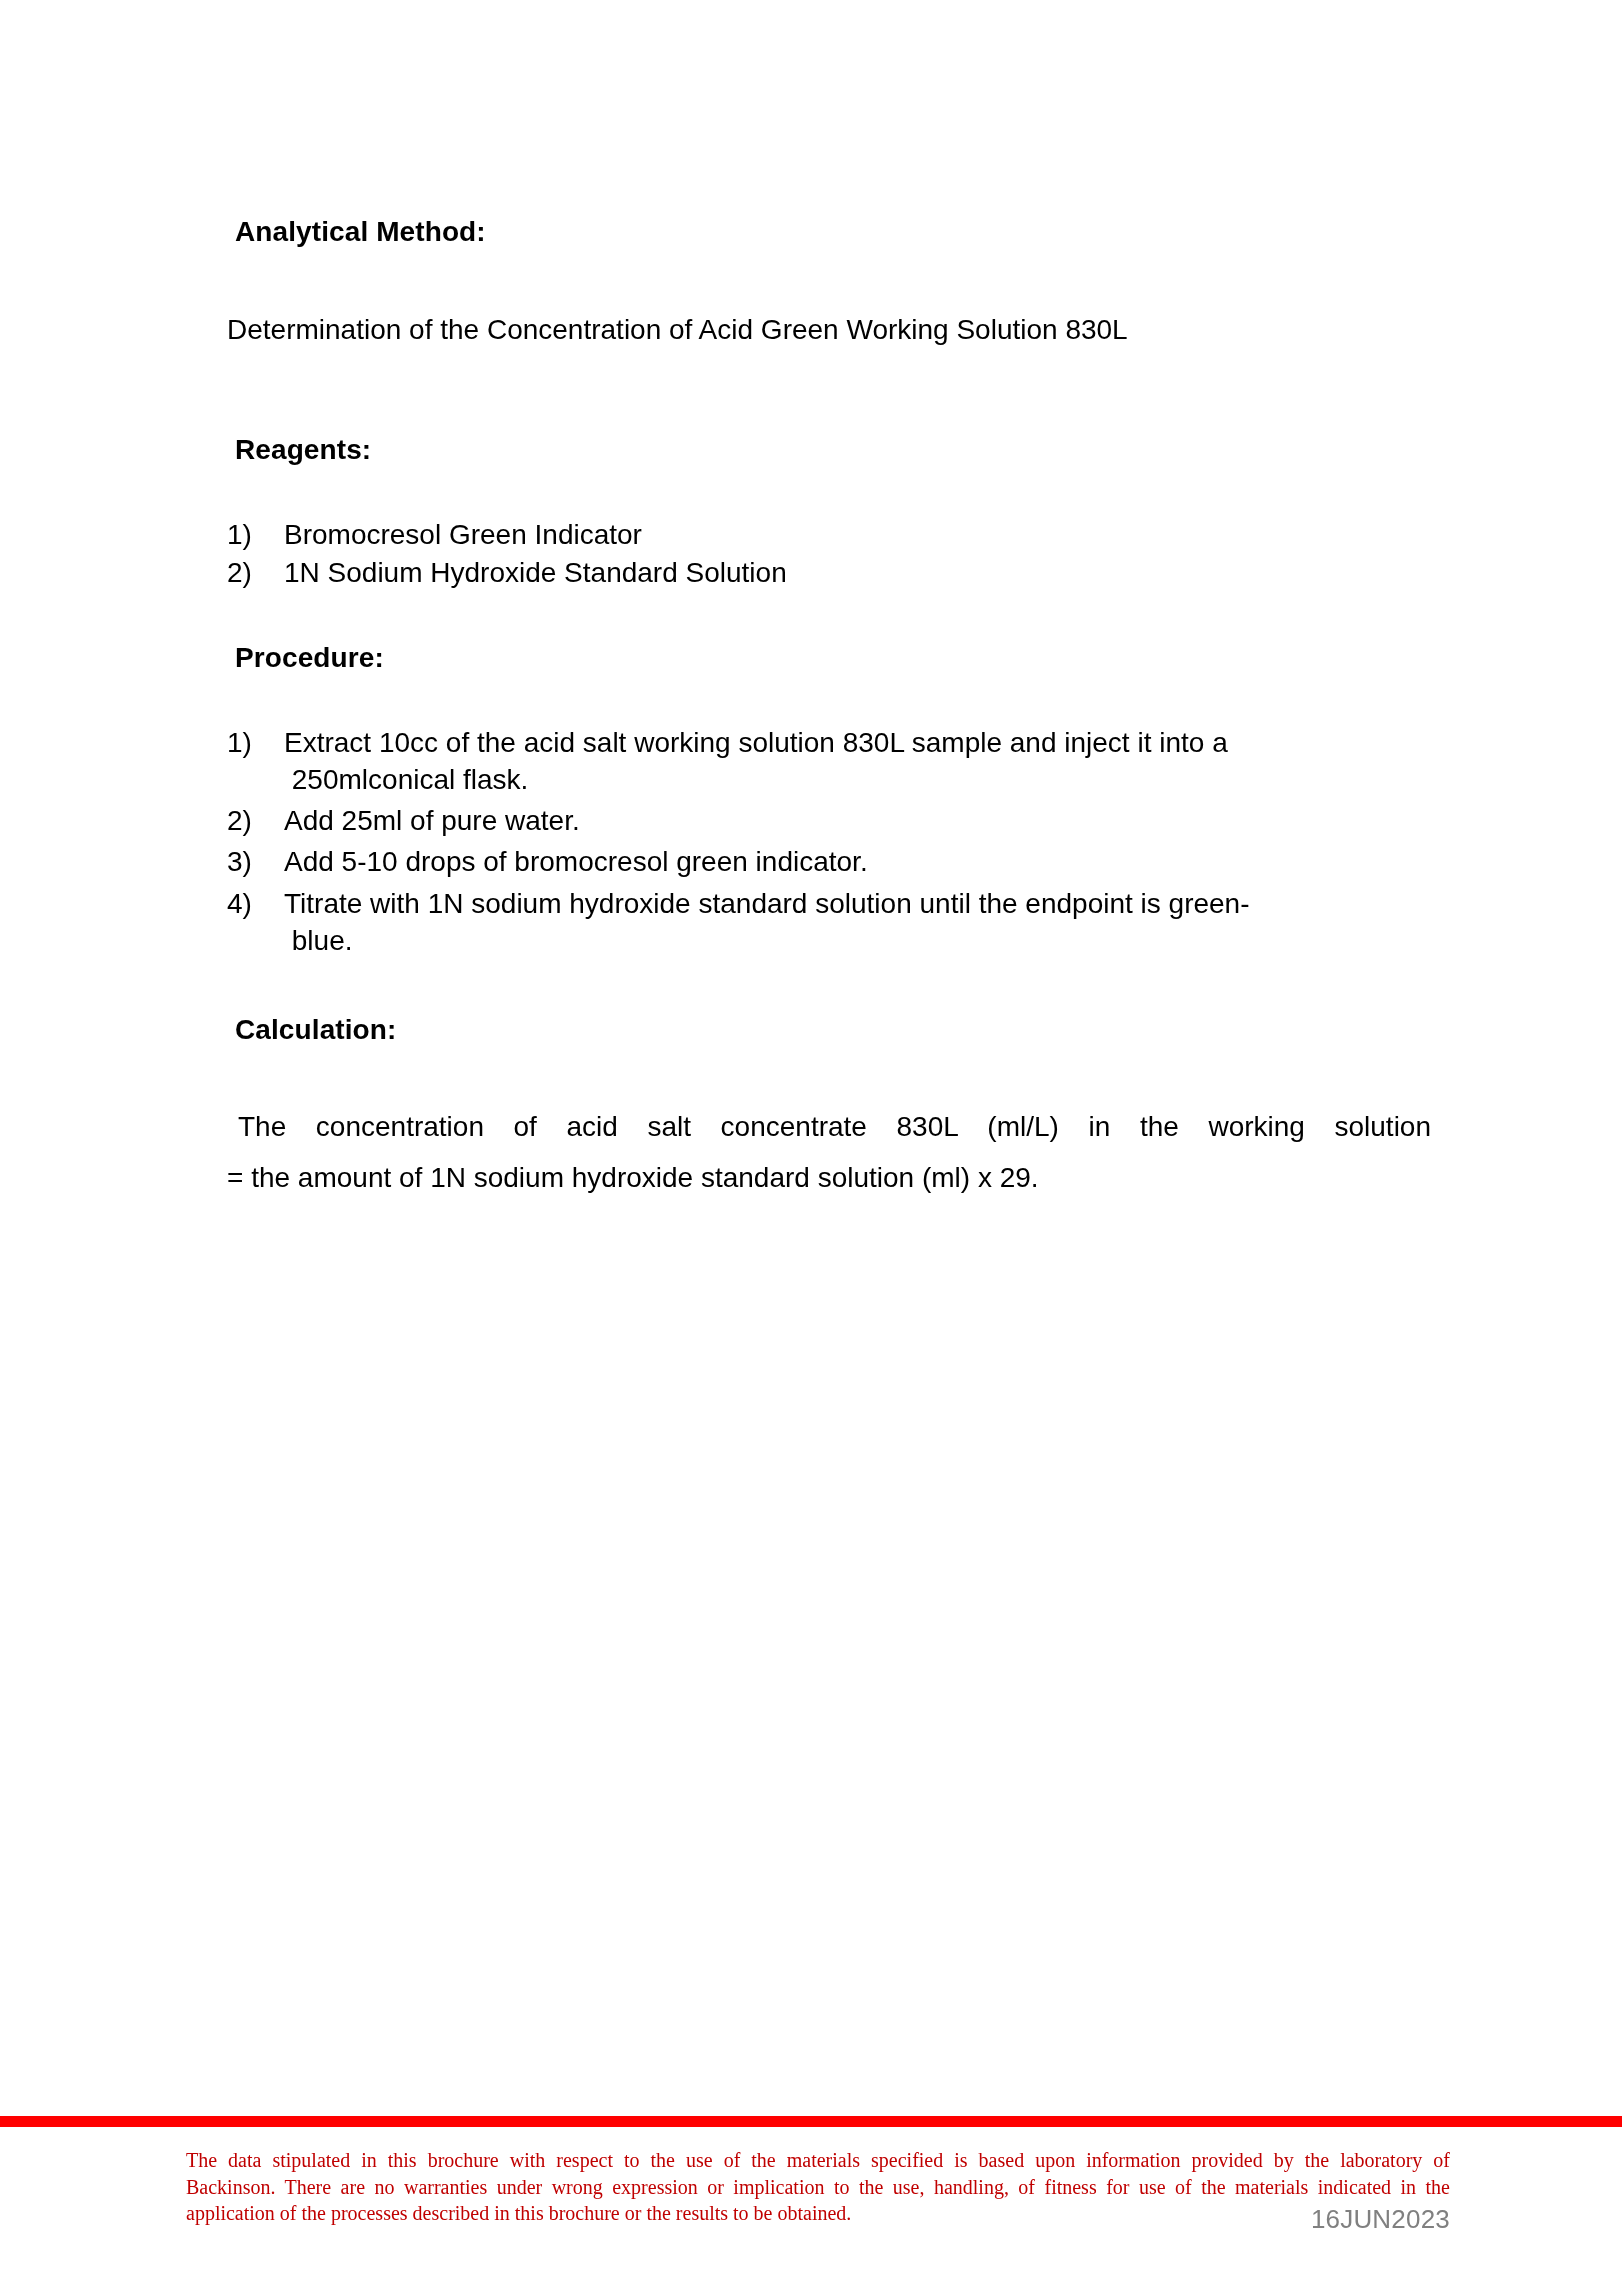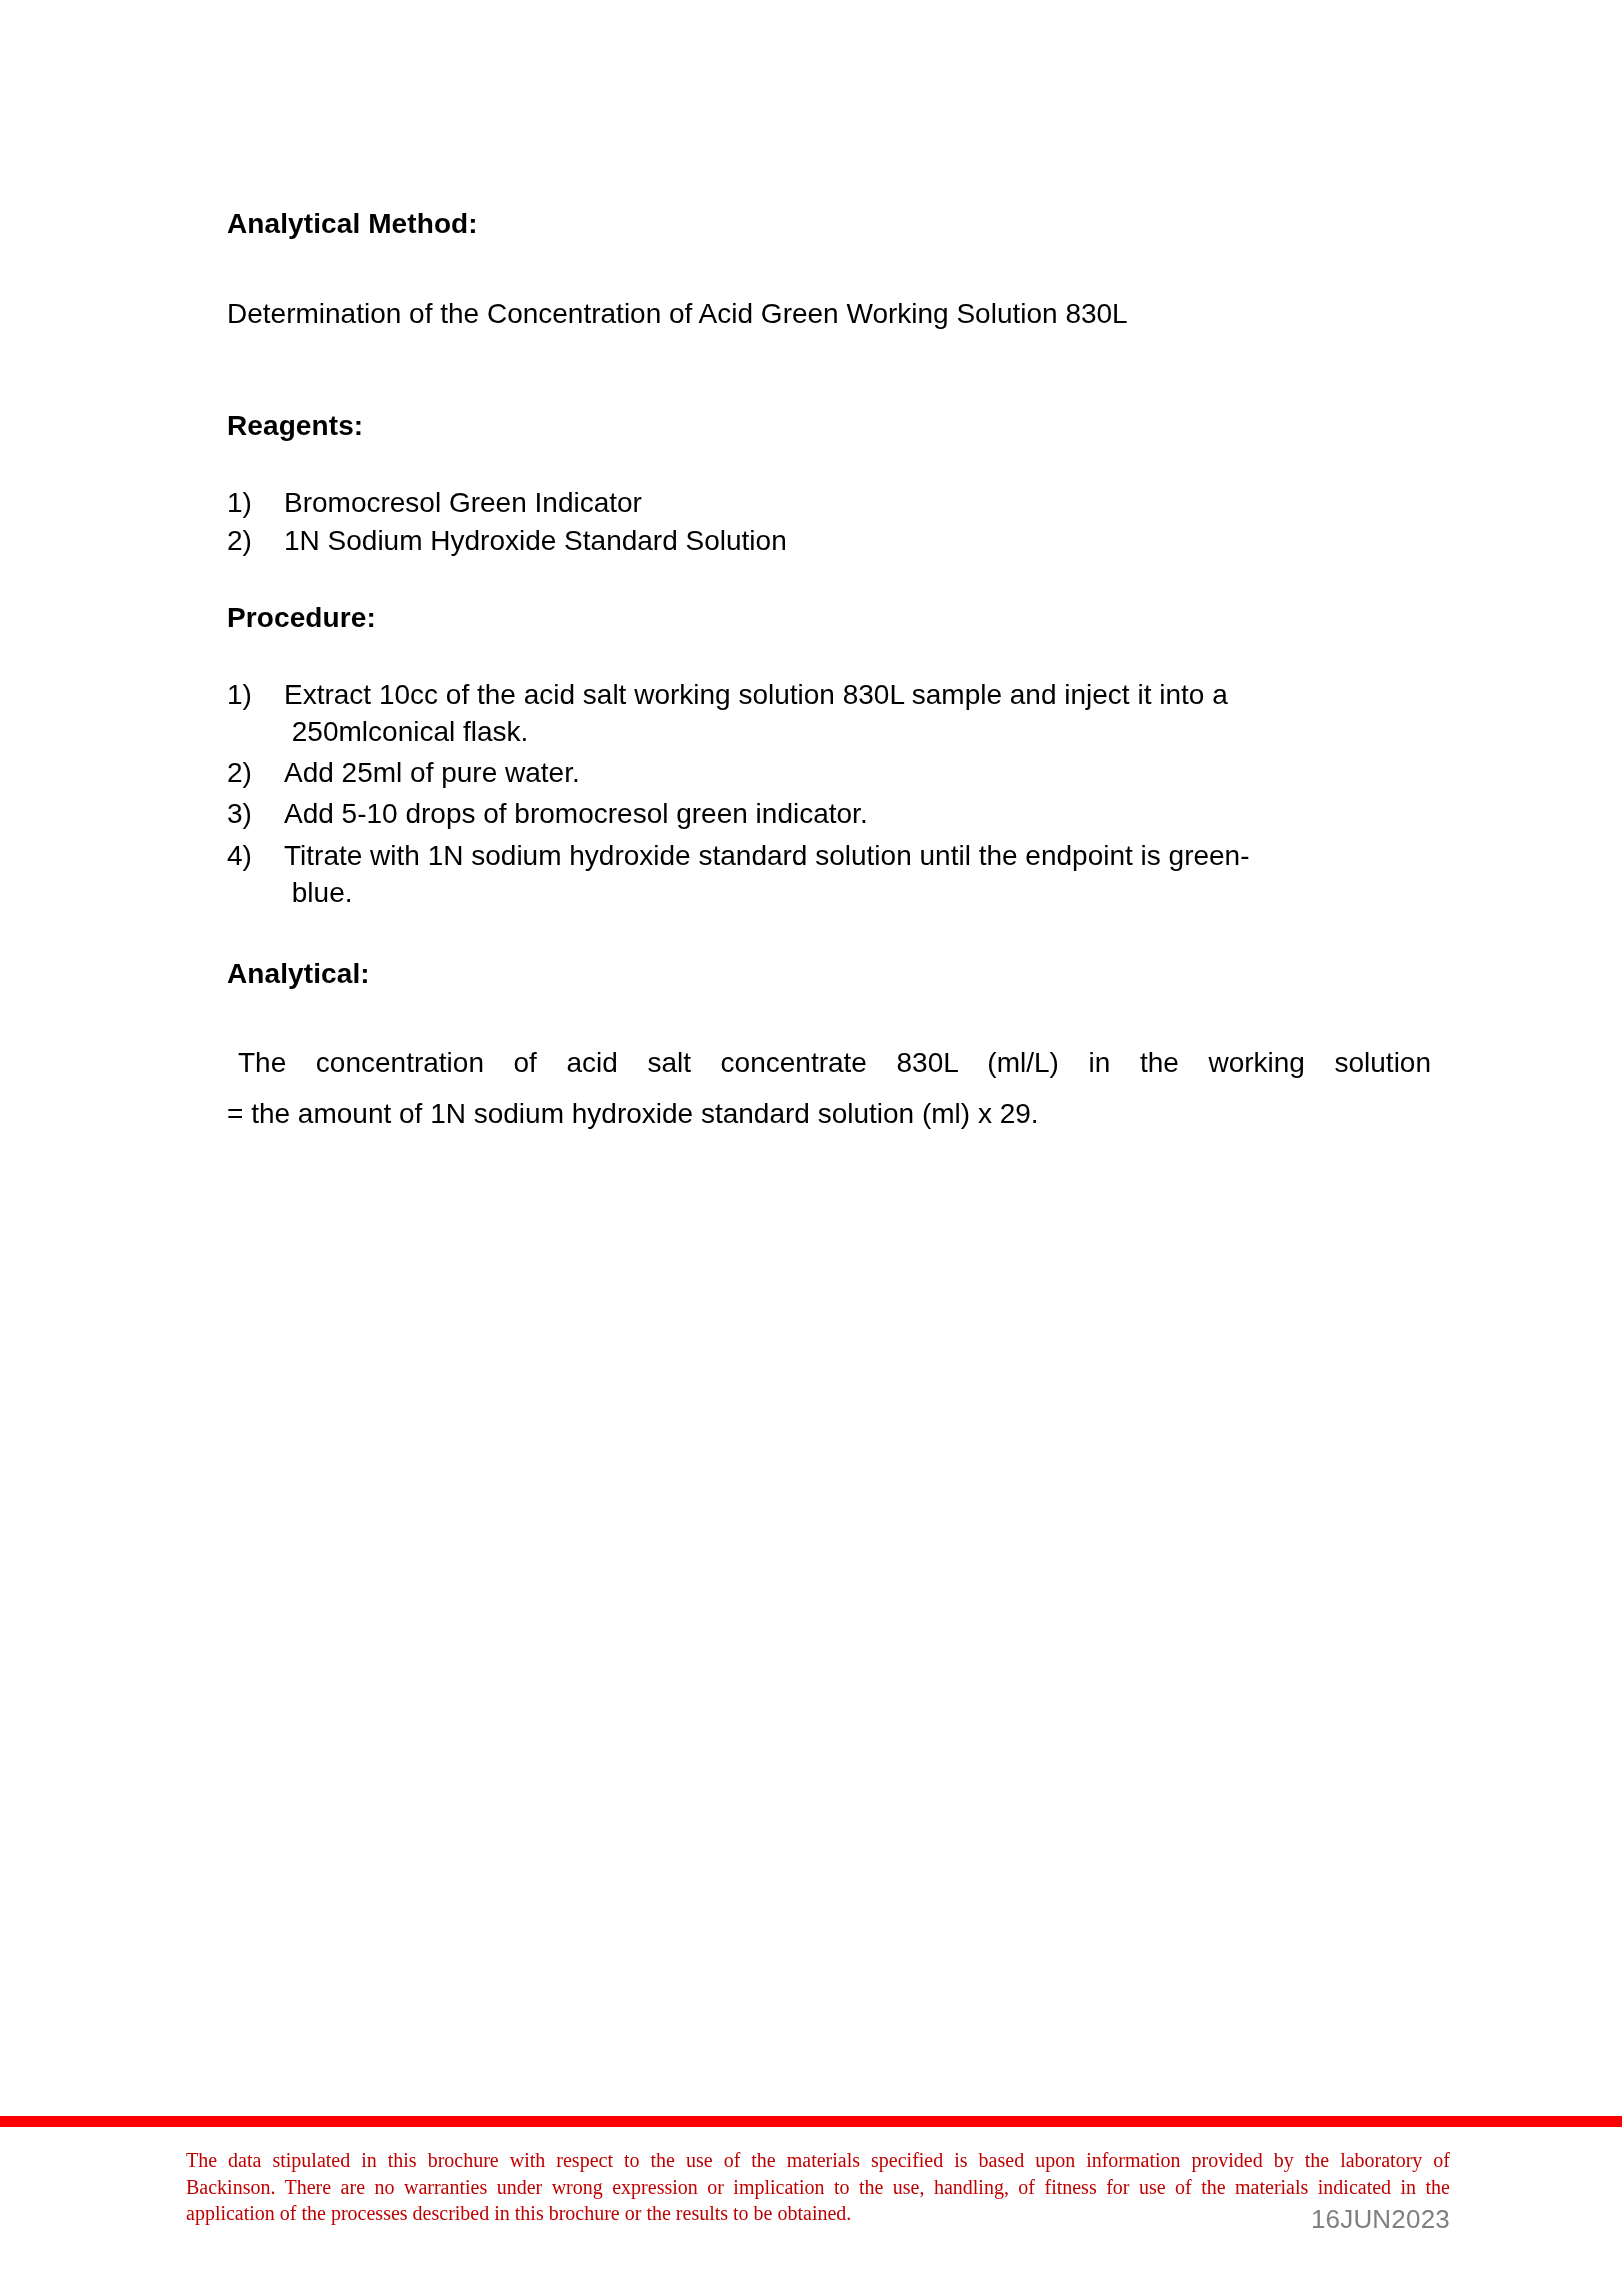--- a/index.html
+++ b/index.html
@@ -23,21 +23,21 @@
     position: absolute;
     left: 227px;
     top: 206px;
     width: 1215px;
   }
 
   .section-heading {
     font-size: 28px;
     font-weight: bold;
     line-height: 1.25;
-    margin: 0;
+    margin: 8px;
     letter-spacing: 0.1px;
   }
 
   .body-line {
     font-size: 28px;
     font-weight: normal;
     line-height: 1.28;
     margin: 0;
   }
 
@@ -194,21 +194,21 @@
       </li>
       <li class="wrapped">
         <span class="marker">4)</span>
         <span class="item-text">Titrate with 1N sodium hydroxide standard solution until the endpoint is green-</span>
         <span class="item-text" style="padding-left:7.8px;">blue.</span>
       </li>
     </ol>
 
     <div class="spacer-md"></div>
 
-    <div class="section-heading">Analytical:</div>
+    <div class="section-heading">Calculation:</div>
 
     <div class="spacer-md"></div>
 
     <div class="calc-line-justify">The concentration of acid salt concentrate 830L (ml/L) in the working solution</div>
     <div class="calc-line">=  the amount of 1N sodium hydroxide standard solution (ml) x 29.</div>
 
   </div>
 
   <div class="red-bar"></div>
 

